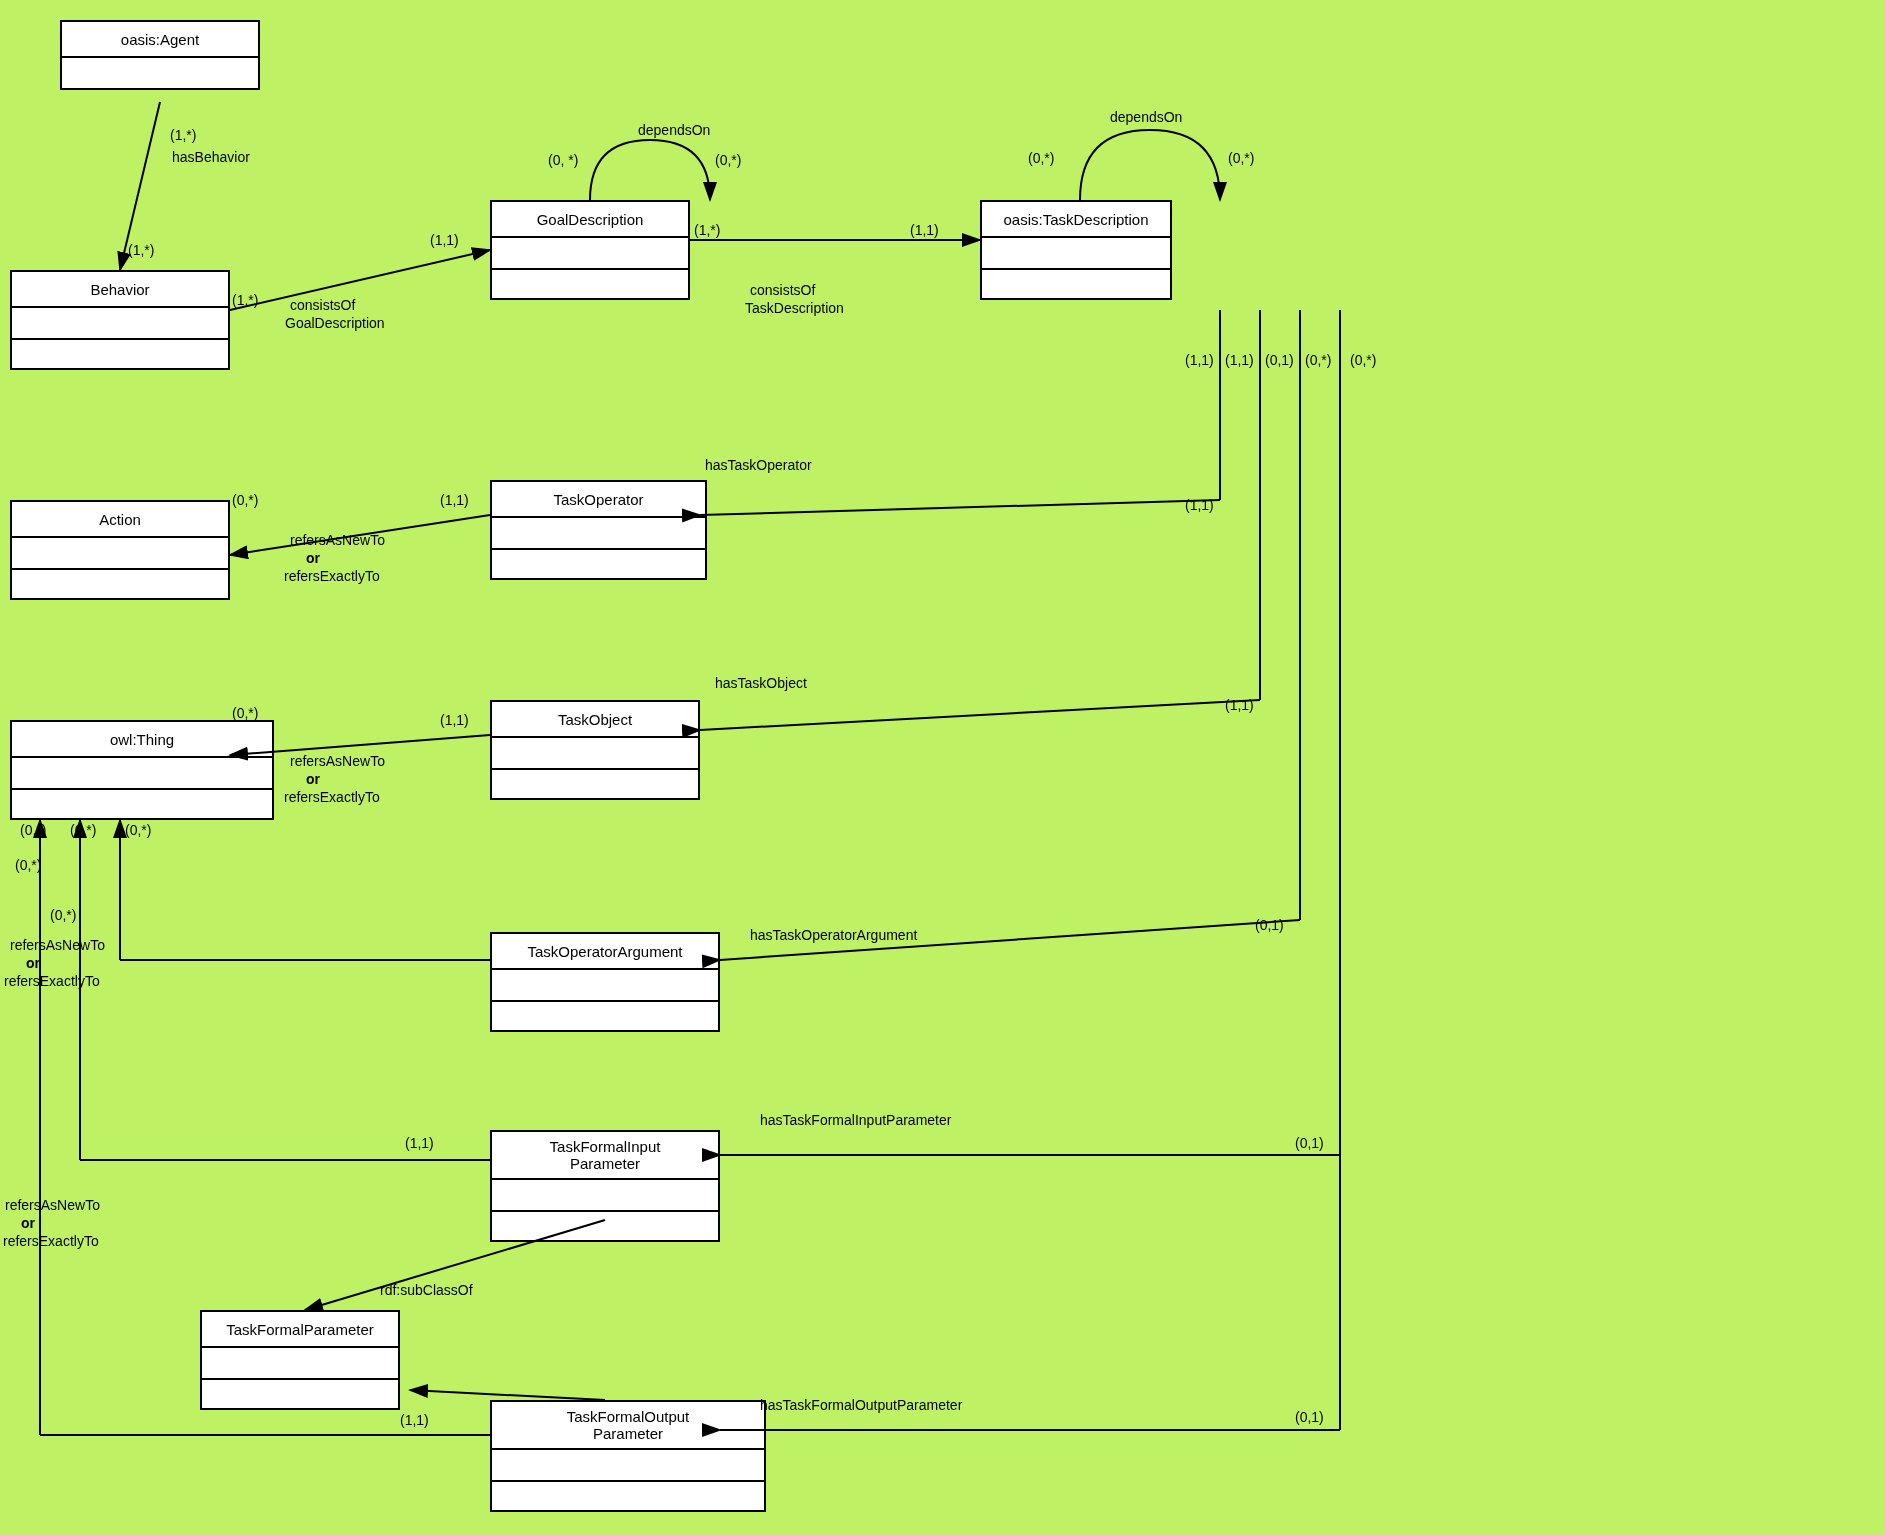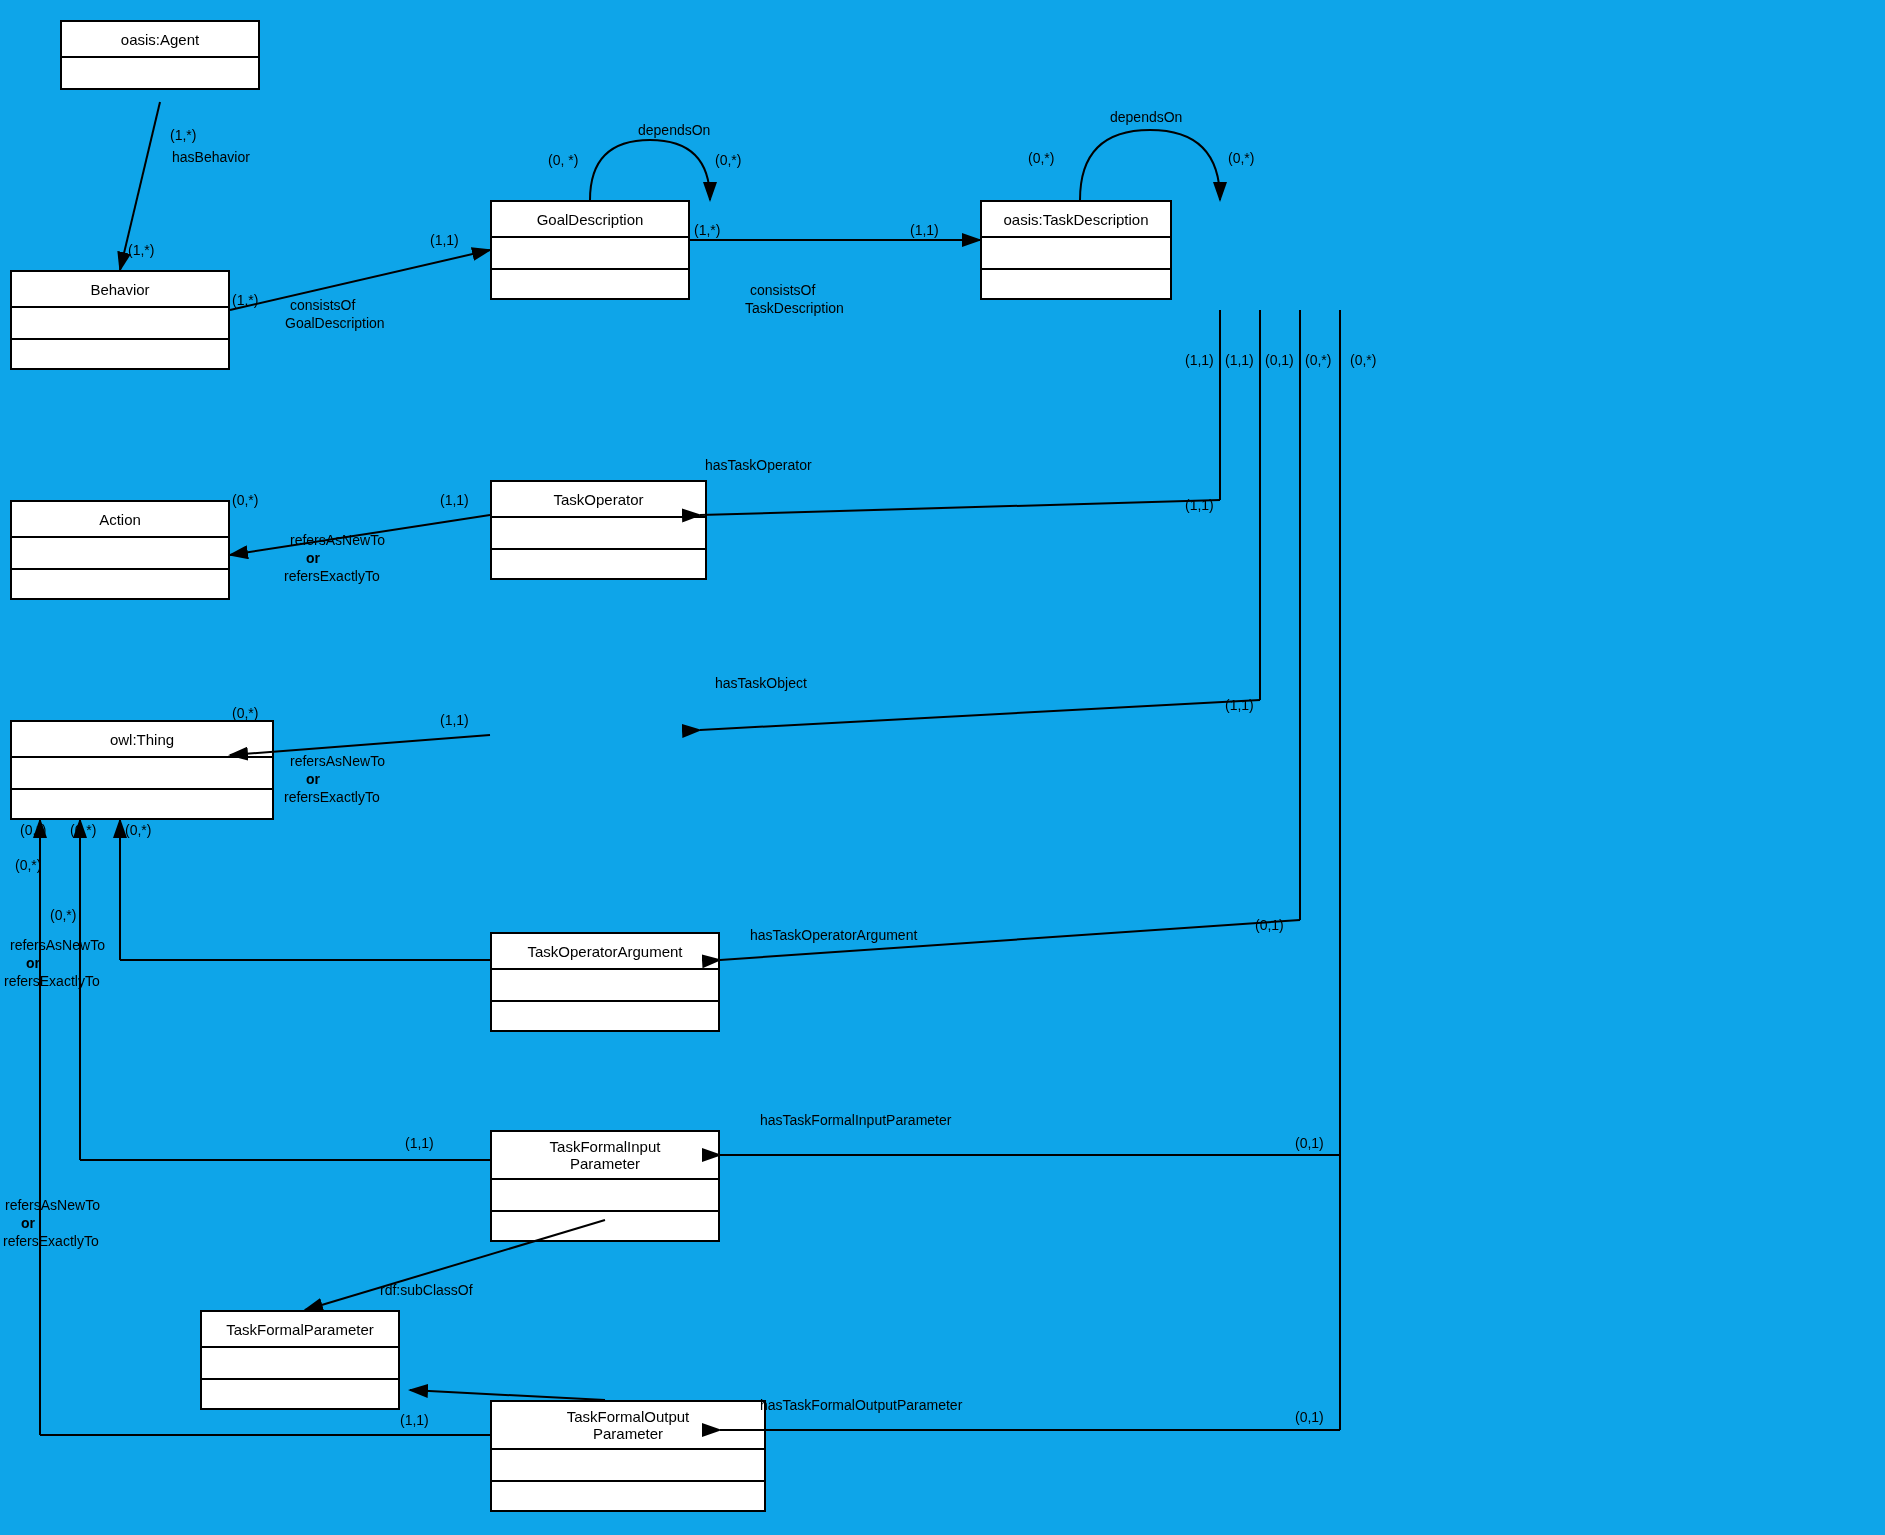--- a/index.html
+++ b/index.html
@@ -9,21 +9,21 @@
       font-size: 14px;
       width: 1885px;
       height: 1535px;
       overflow: hidden;
       position: relative;
     }
     .diagram-container {
       position: relative;
       width: 1885px;
       height: 1535px;
-      background: #0ea5e9;
+      background: #bef264;
     }
     .uml-box {
       position: absolute;
       border: 2px solid #000;
       background: #fff;
       display: flex;
       flex-direction: column;
     }
     .uml-box-header {
       border-bottom: 2px solid #000;
@@ -93,20 +93,25 @@
     <div class="uml-box-body"></div>
     <div class="uml-box-body2"></div>
   </div>
 
   <div class="uml-box" style="left:10px; top:720px; width:264px;">
     <div class="uml-box-header">owl:Thing</div>
     <div class="uml-box-body"></div>
     <div class="uml-box-body2"></div>
   </div>
 
+  <div class="uml-box" style="left:490px; top:700px; width:210px;">
+    <div class="uml-box-header">TaskObject</div>
+    <div class="uml-box-body"></div>
+    <div class="uml-box-body2"></div>
+  </div>
 
   <div class="uml-box" style="left:490px; top:920px; width:230px;margin-top:12px;">
     <div class="uml-box-header">TaskOperatorArgument</div>
     <div class="uml-box-body"></div>
     <div class="uml-box-body2"></div>
   </div>
 
   <div class="uml-box" style="left:490px; top:1130px; width:230px; text-align:center;">
     <div class="uml-box-header" style="white-space:pre-line;">TaskFormalInput
 Parameter</div>

